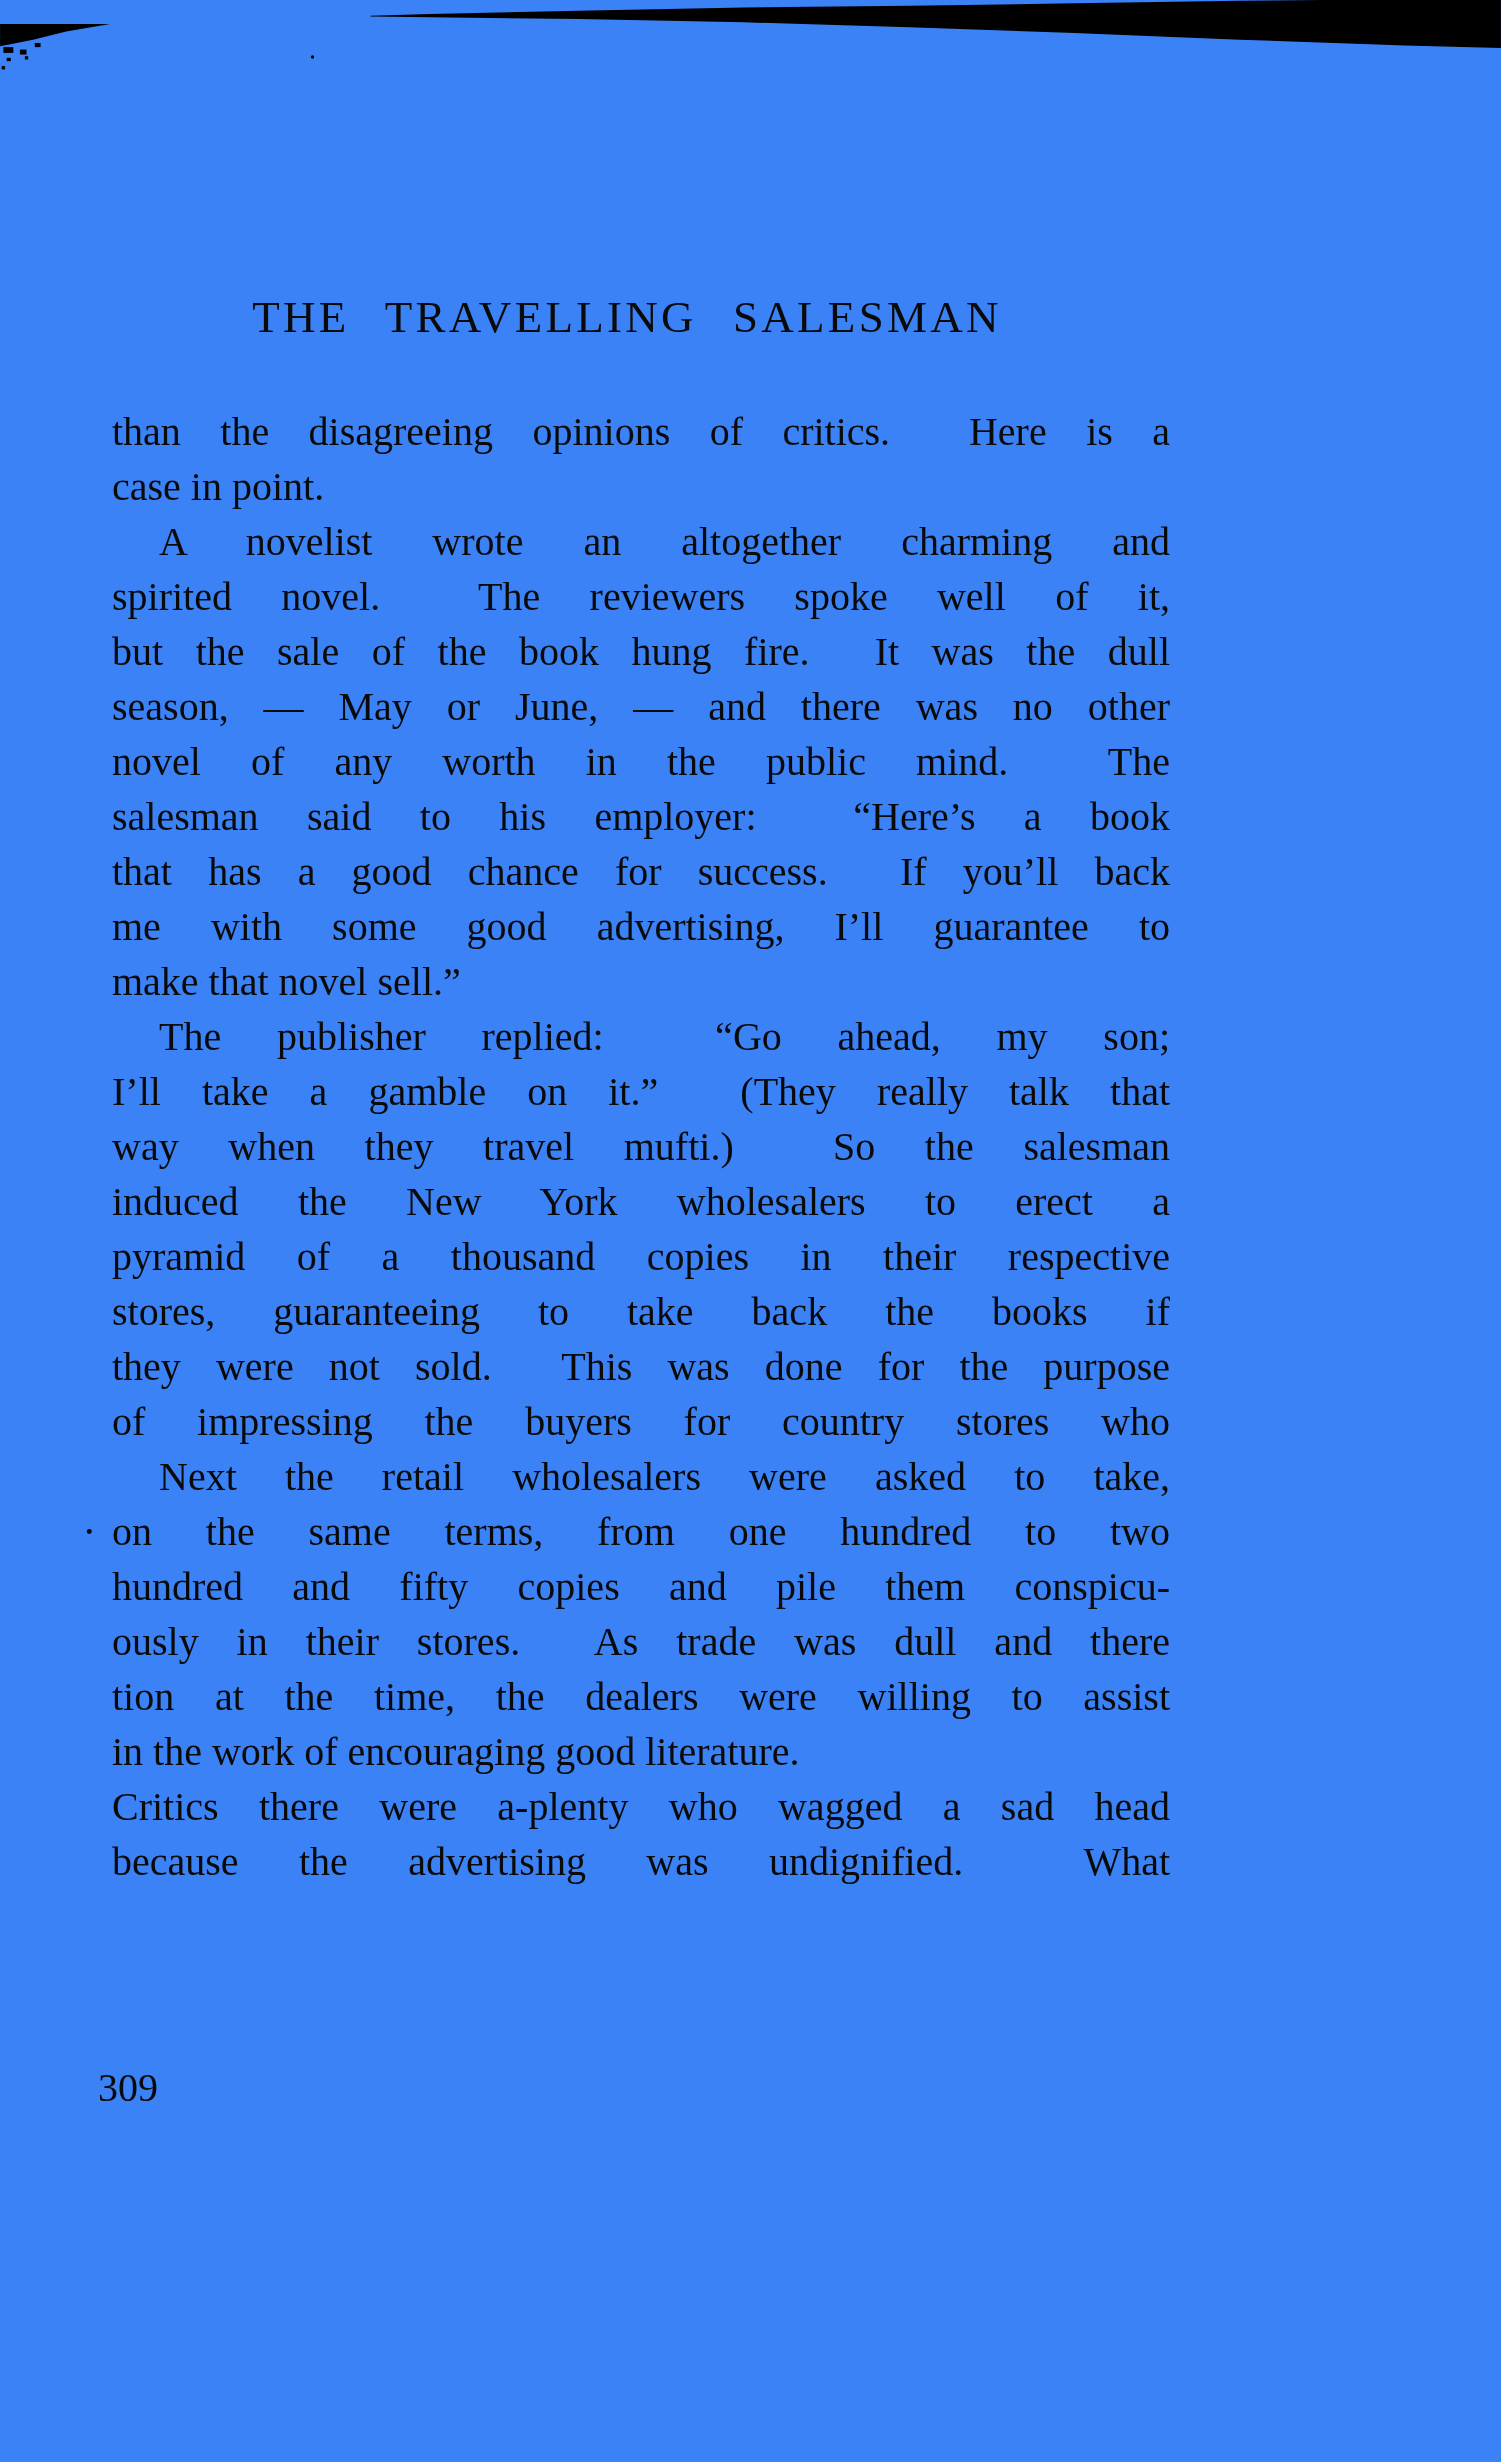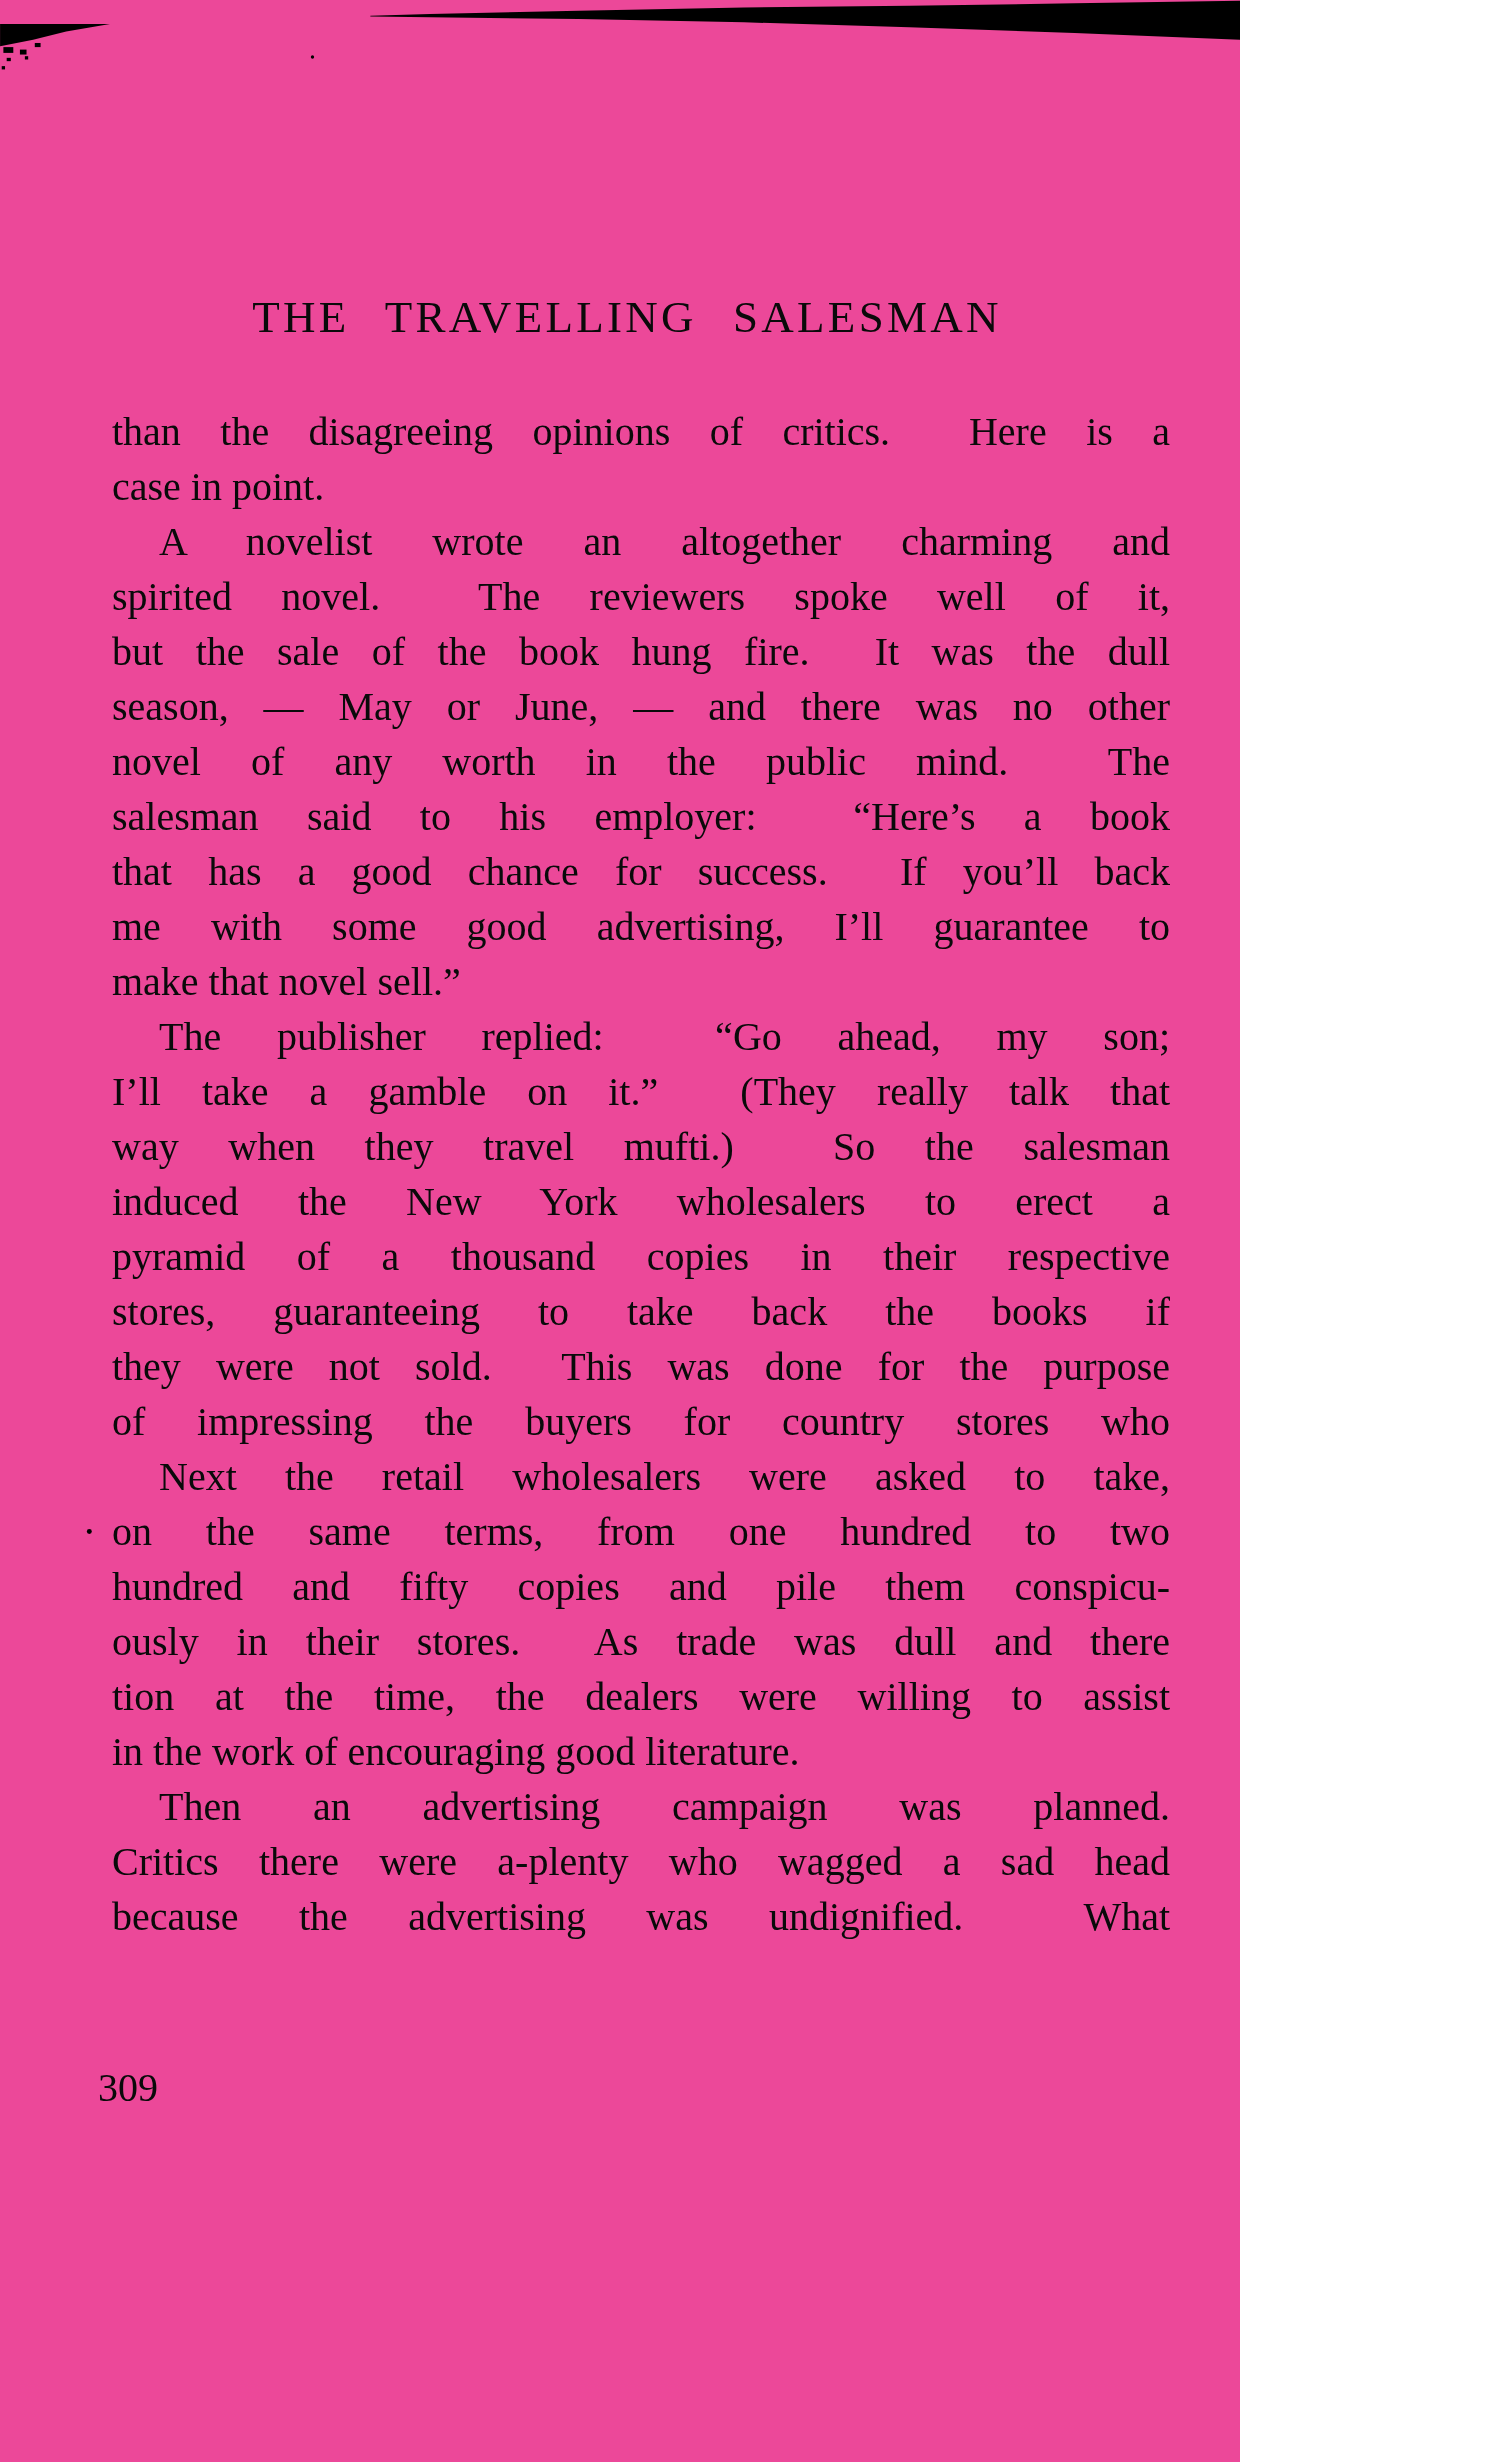--- a/index.html
+++ b/index.html
@@ -2,23 +2,23 @@
 <html style="font-size:13.2px"><head>
 <meta charset="utf-8">
 <style>
   html, body {
     margin: 0;
     padding: 0;
     background: #ffffff;
   }
   .page {
     position: relative;
-    width: 1240px;
+    width: 1501px;
     height: 2462px;
-    background: #ec4899;
+    background: #3b82f6;
     color: #0a0a0a;
     font-family: "Liberation Serif", "DejaVu Serif", serif;
     overflow: hidden;
   }
   .scan-artifacts {
     position: absolute;
     top: 0;
     left: 0;
     pointer-events: none;
   }
@@ -110,21 +110,20 @@
         <div class="line j">pyramid of a thousand copies in their respective</div>
         <div class="line j">stores, guaranteeing to take back the books if</div>
         <div class="line j">they were not sold.&nbsp; This was done for the purpose</div>
         <div class="line j">of impressing the buyers for country stores who</div>
         <div class="line j ind">Next the retail wholesalers were asked to take,</div>
         <div class="line j">on the same terms, from one hundred to two</div>
         <div class="line j">hundred and fifty copies and pile them conspicu-</div>
         <div class="line j">ously in their stores.&nbsp; As trade was dull and there</div>
         <div class="line j">tion at the time, the dealers were willing to assist</div>
         <div class="line">in the work of encouraging good literature.</div>
-        <div class="line j ind">Then an advertising campaign was planned.</div>
         <div class="line j">Critics there were a-plenty who wagged a sad head</div>
         <div class="line j">because the advertising was undignified.&nbsp; What</div>
       </div>
     <div class="pagenum">309</div>
   </div>
 
 </div>
 
 
 </body></html>

